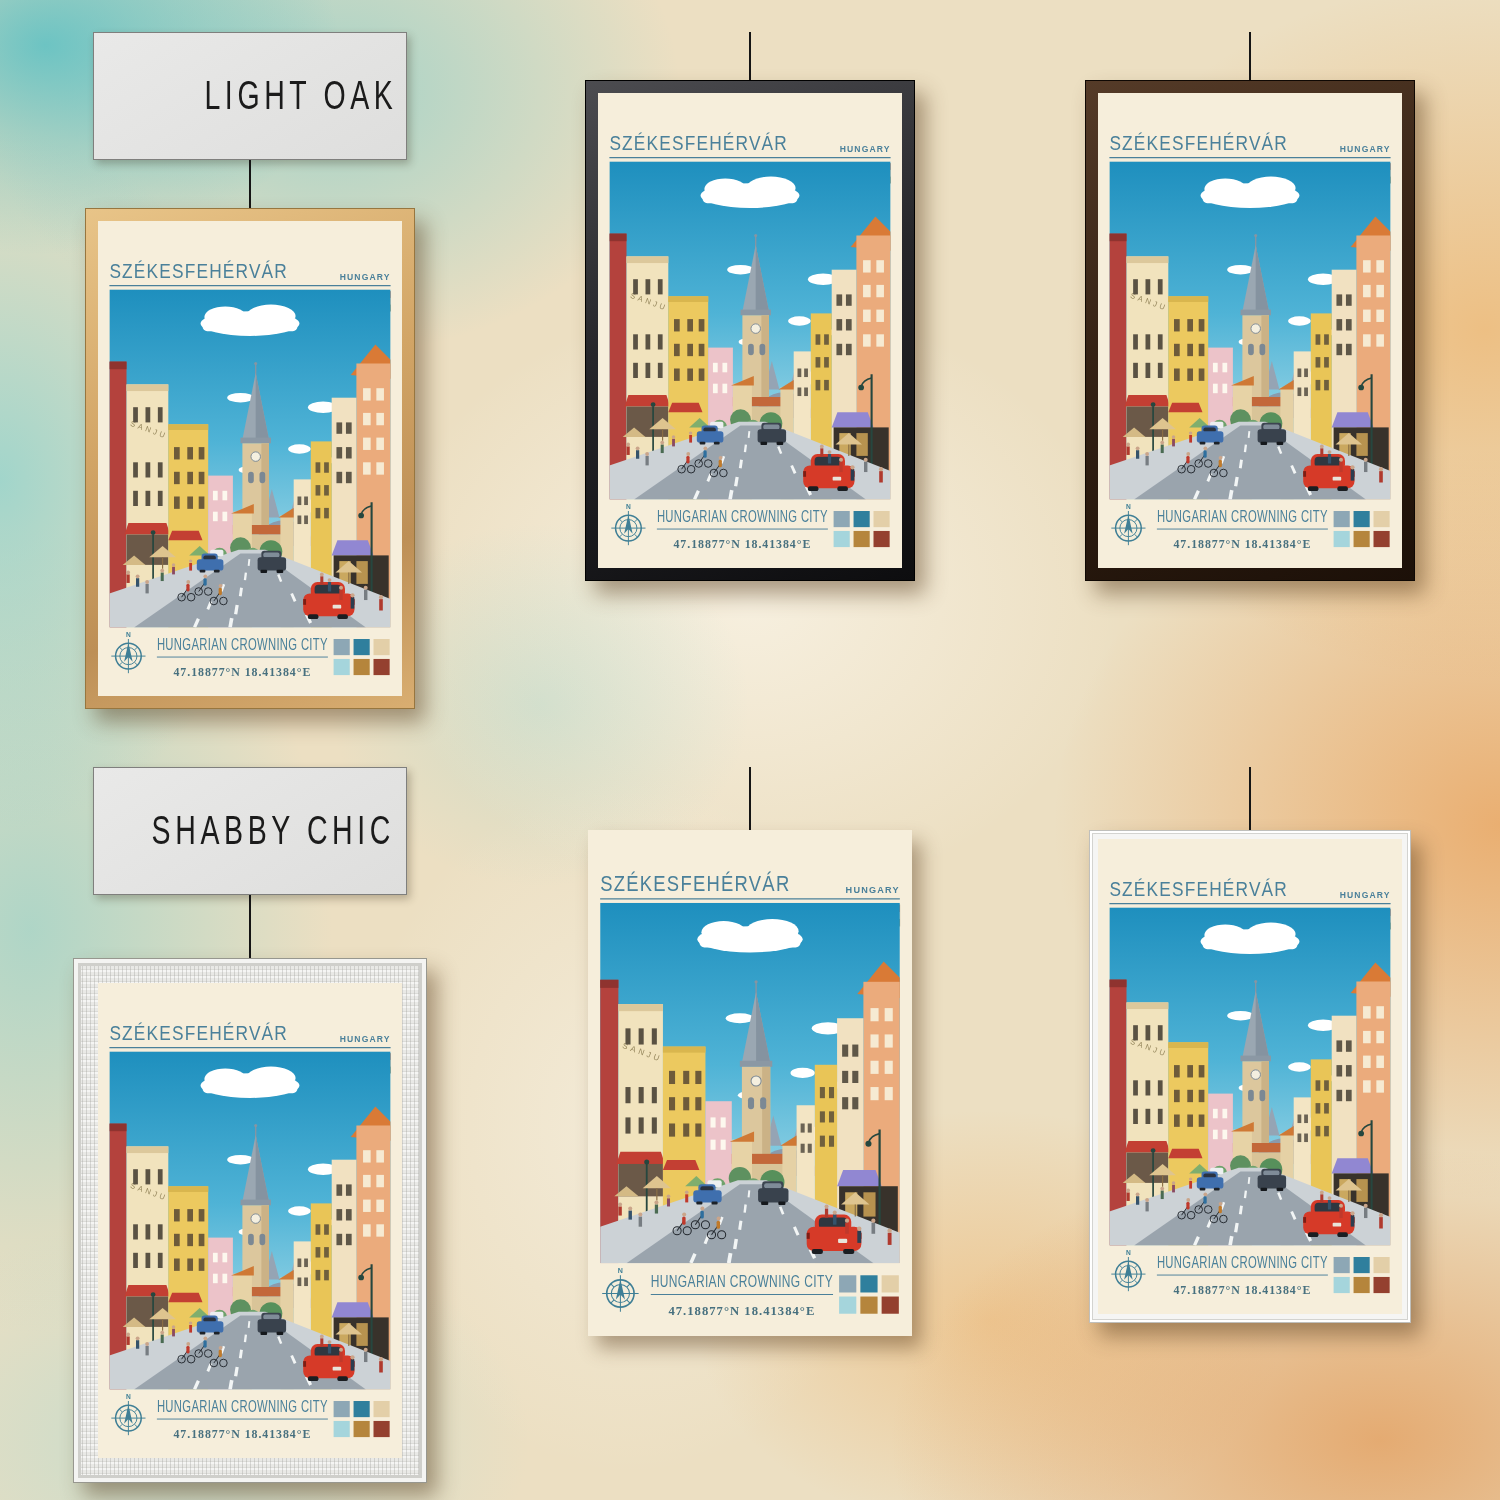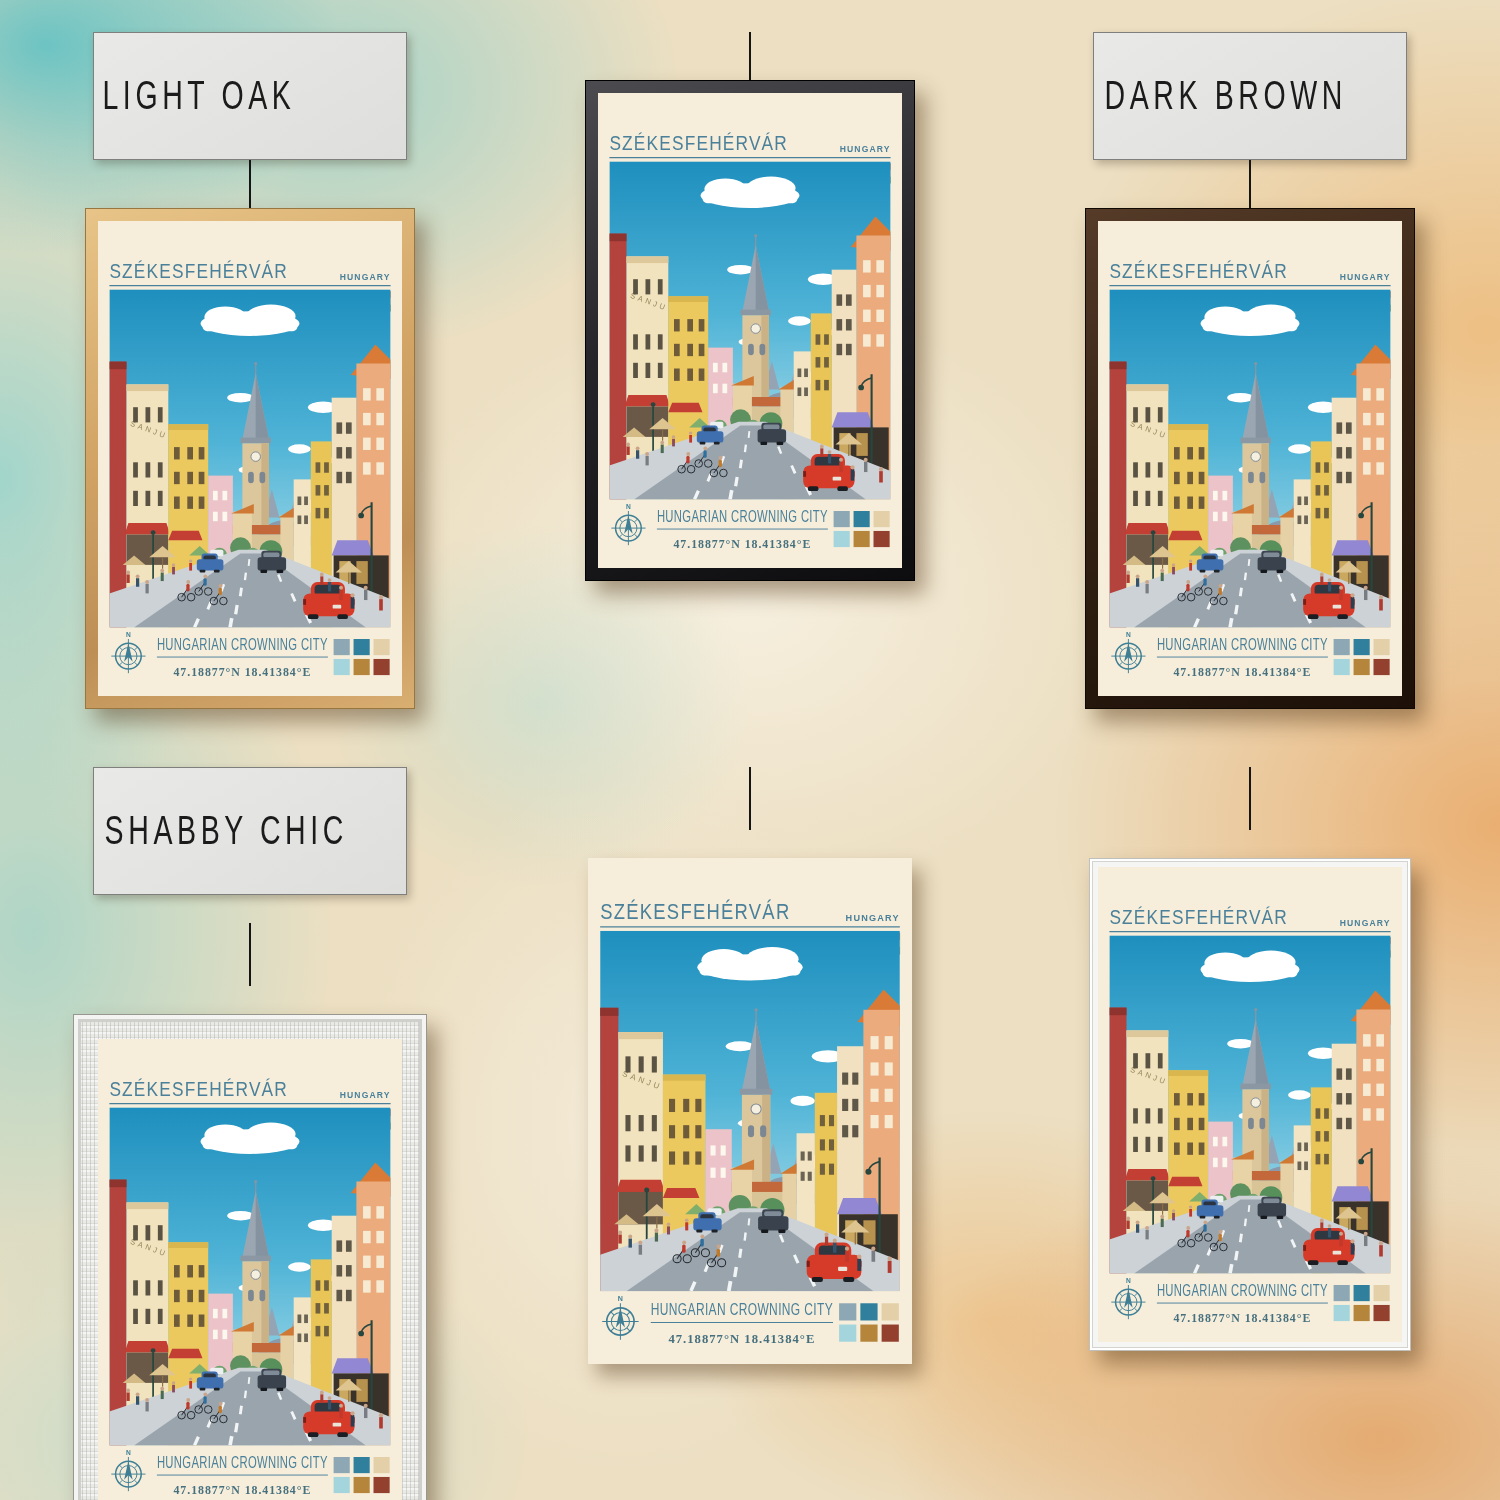--- a/index.html
+++ b/index.html
@@ -16,22 +16,22 @@
       radial-gradient(600px 500px at 99% 22%, rgba(238,160,70,.50), transparent 70%),
       radial-gradient(620px 520px at 100% 55%, rgba(232,140,55,.58), transparent 72%),
       radial-gradient(700px 420px at 92% 96%, rgba(222,128,48,.55), transparent 70%),
       radial-gradient(420px 300px at 66% 88%, rgba(238,170,90,.45), transparent 70%),
       radial-gradient(520px 420px at 50% 40%, rgba(252,248,238,.65), transparent 72%),
       radial-gradient(400px 500px at 42% 75%, rgba(250,246,236,.50), transparent 70%);
   }
   .grid{display:grid;grid-template-columns:repeat(3,500px);grid-template-rows:750px 750px;}
   .cell{display:flex;flex-direction:column;align-items:center;}
   .cell.row1{padding-top:32px;}
-  .cell.row2{padding-top:17px;gap:28px;}
-  .label-card{width:312px;height:126px;flex:0 0 auto;display:flex;align-items:center;justify-content:flex-start;
+  .cell.row2{padding-top:17px;}
+  .label-card{width:312px;height:126px;flex:0 0 auto;display:flex;align-items:center;justify-content:flex-end;
     background:linear-gradient(150deg,#e9e9e8,#dededd);border:1px solid #7f7f7d;
     box-shadow:3px 4px 8px rgba(60,45,25,.30);}
   .label-text{font-size:31px;letter-spacing:5px;color:#1b1b1b;transform:scale(.92,1.3);white-space:nowrap;}
   .hang-line{width:2px;background:#151515;flex:0 0 auto;}
   .row1 .hang-line{height:48px;}
   .row2 .hang-line{height:63px;}
   .frame{flex:0 0 auto;box-shadow:10px 13px 20px rgba(80,50,20,.45);}
   .frame.light-oak{padding:12px;background:linear-gradient(160deg,#e8c488 0%,#d2a566 40%,#bd8f56 72%,#d9ae71 100%);border:1px solid #97763f;}
   .frame.black{padding:12px;background:linear-gradient(160deg,#4c4c50 0%,#26262a 45%,#0d0d0f 100%);border:1px solid #000;}
   .frame.dark-brown{padding:12px;background:linear-gradient(160deg,#553b28 0%,#352214 45%,#1c1008 100%);border:1px solid #0f0803;}
@@ -721,23 +721,20 @@
     <rect x="248" y="461" width="17" height="17" fill="#a5d5dc"></rect>
     <rect x="269" y="461" width="17" height="17" fill="#b5853c"></rect>
     <rect x="290" y="461" width="17" height="17" fill="#94402f"></rect>
   </g>
 </svg>
 </div>
       </div>
     </div>
 
     <div class="cell row1">
-      <div class="label-card">
-        <span class="label-text">DARK BROWN</span>
-      </div>
       <div class="hang-line"></div>
       <div class="frame dark-brown">
         <div class="poster-paper poster-slot">
 <svg viewBox="0 0 320 500" preserveAspectRatio="none" xmlns="http://www.w3.org/2000/svg">
   <defs>
     <linearGradient id="sky" x1="0" y1="0" x2="0" y2="1">
       <stop offset="0" stop-color="#1e8fbe"></stop>
                   <stop offset="0.45" stop-color="#4fb3d6"></stop>
                   <stop offset="1" stop-color="#c2e9ef"></stop>
     </linearGradient>

